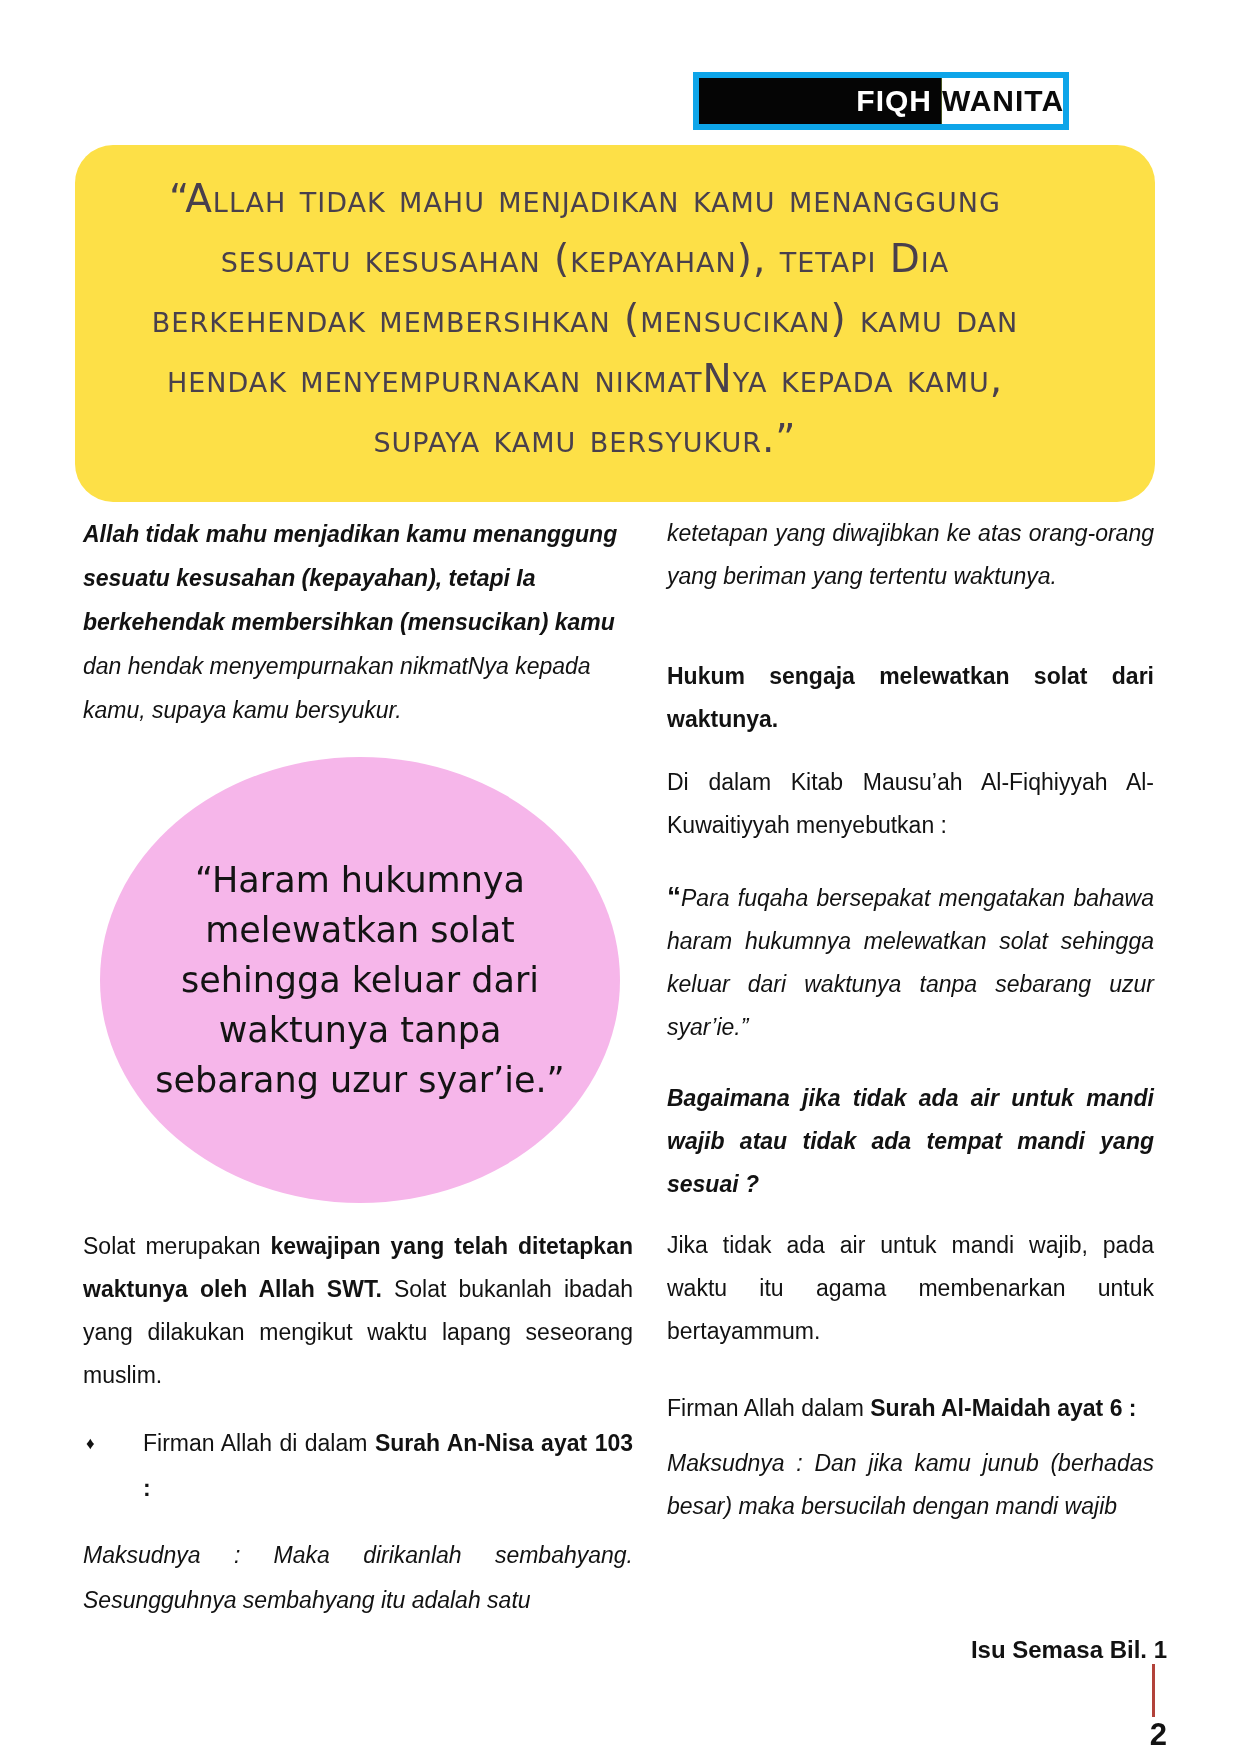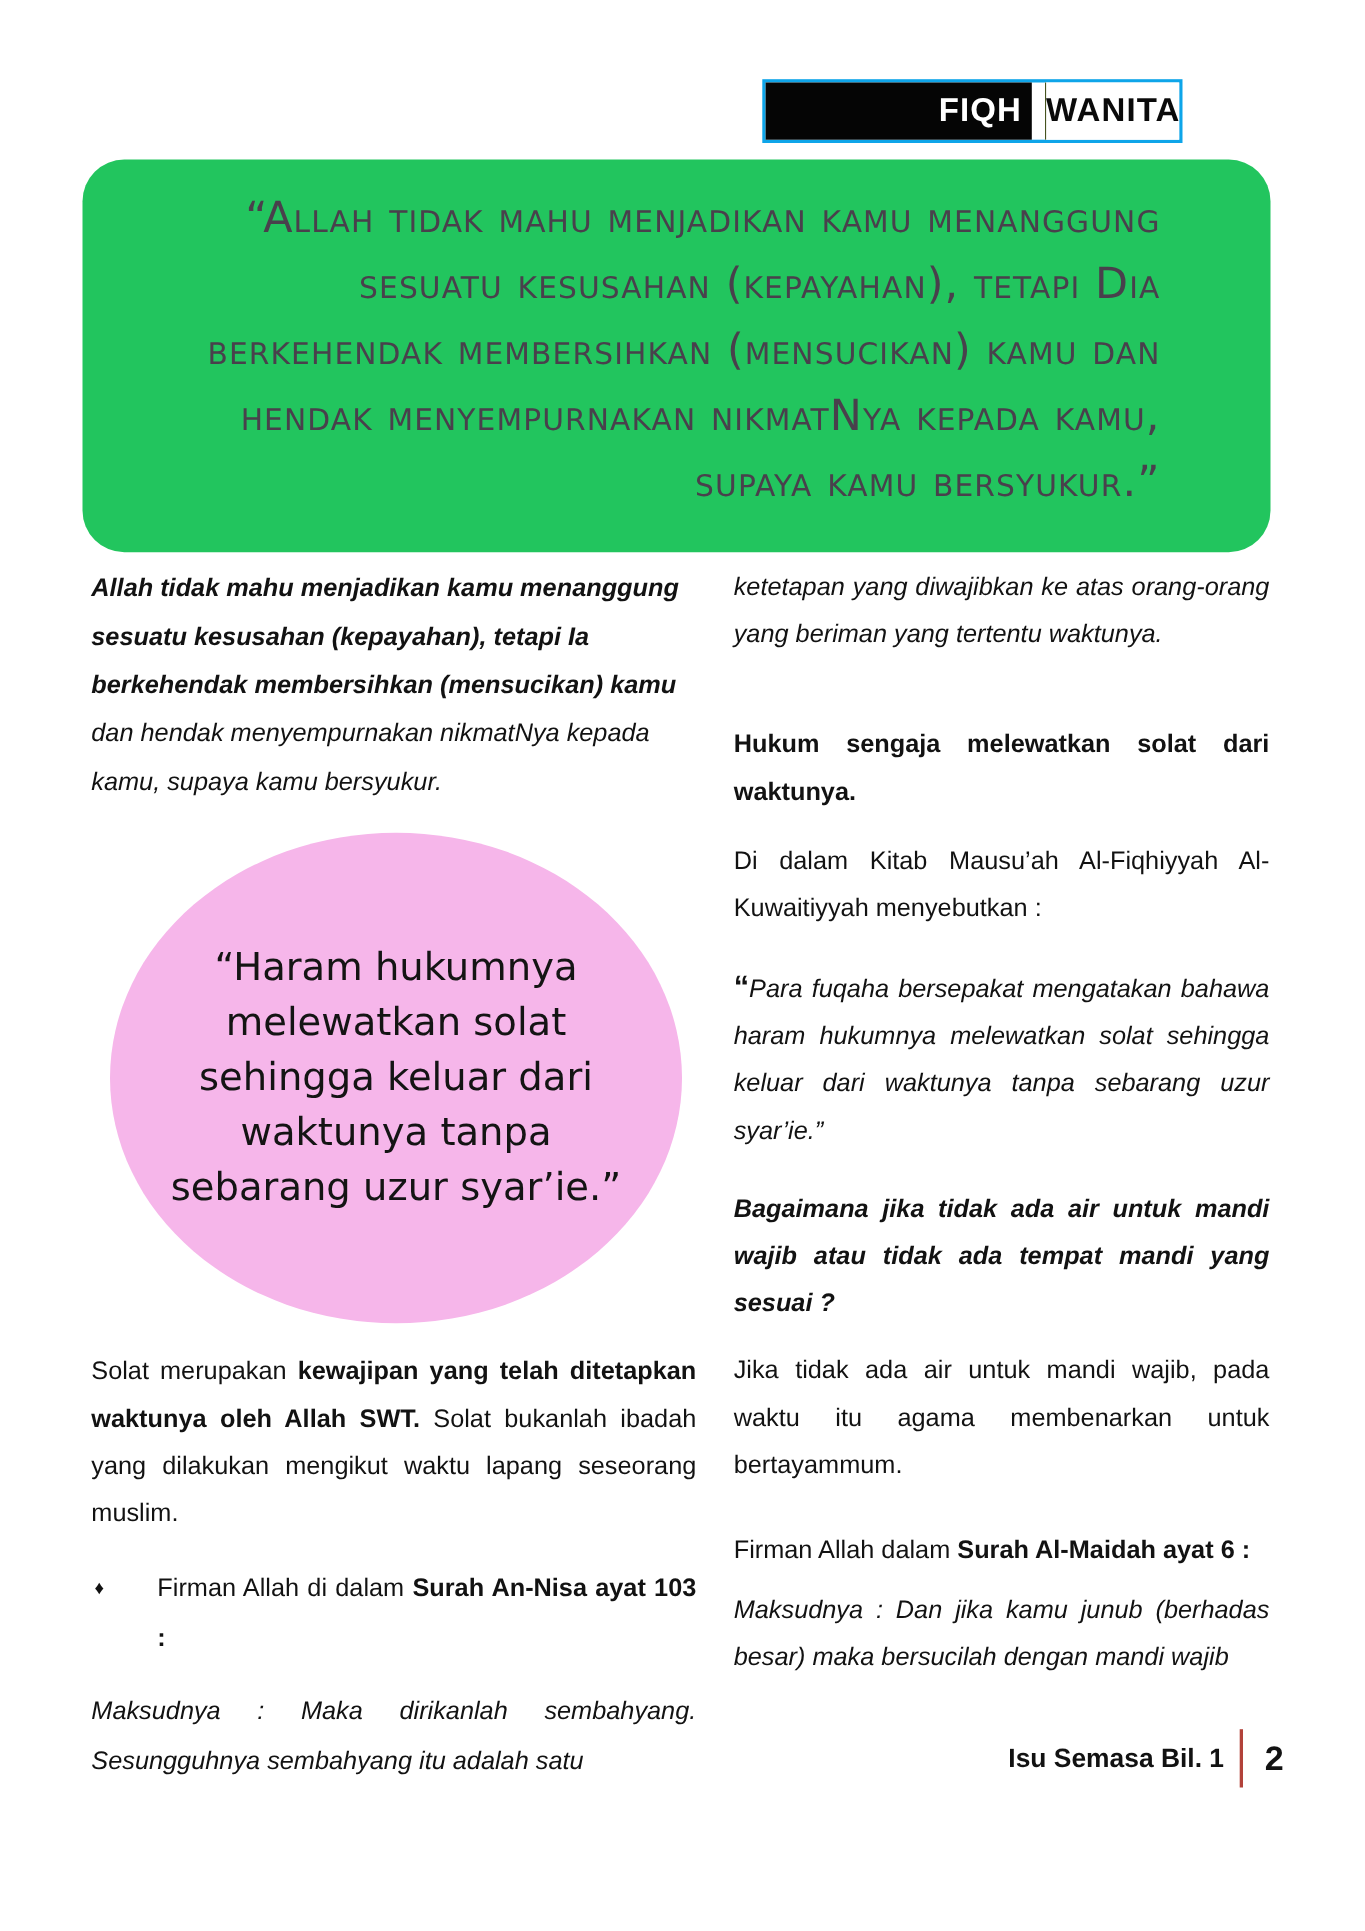--- a/index.html
+++ b/index.html
@@ -3,21 +3,21 @@
 <meta charset="utf-8">
 <style>
   html, body { margin:0; padding:0; background:#ffffff; }
   .page {
     position:relative; width:1241px; height:1755px;
     background:#ffffff; overflow:hidden;
     font-family:"Liberation Sans", sans-serif; color:#121212;
   }
 
   
-  .brand { position:absolute; left:693px; top:72px; height:58px; display:flex; border:3px solid #0ea5e9; box-sizing:border-box;gap:12px; }
+  .brand { position:absolute; left:693px; top:72px; height:58px; display:flex; border:6px solid #0ea5e9; box-sizing:border-box; }
   .brand-black { width:233px; background:#050505; color:#ffffff; display:flex; align-items:center; justify-content:flex-end; padding-right:9px; font-weight:bold; font-size:30px; letter-spacing:1px; }
   .brand-white { width:121px; background:#ffffff; color:#0a0a0a; display:flex; align-items:center; font-weight:bold; font-size:30px; letter-spacing:1px; border-left:1px solid #46531f; }
 
   
   .hero {
     position:absolute; left:75px; top:145px; width:1080px; height:357px;
     border-radius:38px; box-sizing:border-box;
     padding:24px 100px 18px 40px; text-align:center;
   }
   .hero p {
@@ -62,40 +62,40 @@
   .r-heading1 { margin-top:57px; }
   .r-para2    { margin-top:20px; }
   .r-quote    { margin-top:28px; }
   .r-heading2 { margin-top:28px;font-style:italic; }
   .r-para3    { margin-top:18px; }
   .r-firman   { margin-top:34px; }
   .r-maksud   { margin-top:12px; }
   .qlead { font-weight:bold; font-style:normal; font-size:28px; }
 
   
-  .footer { position:absolute; top:1572px; right:74px; display:flex; align-items:center; }
+  .footer { position:absolute; top:1636px; right:74px; display:flex; align-items:flex-end;flex-direction:column; }
   .footer-issue { font-weight:bold; font-size:24px; }
   .footer-divider { width:3px; height:53px; margin:0 12px 0 14px; }
   .footer-page { font-weight:bold; font-size:31px; padding-left:8px; }
 </style>
 </head>
 <body>
 
 <div class="page">
 
   <header class="brand">
     <div class="brand-black">
       <span>FIQH</span>
     </div>
     <div class="brand-white">
       <span>WANITA</span>
     </div>
   </header>
 
-  <section class="hero" style="background: #22c55e; text-align: right;">
+  <section class="hero" style="background: #fde047;">
     <p style="color: rgb(73, 64, 76);">“Allah tidak mahu menjadikan kamu menanggung sesuatu kesusahan (kepayahan), tetapi Dia berkehendak membersihkan (mensucikan) kamu dan hendak menyempurnakan nikmatNya kepada kamu, supaya kamu bersyukur.”</p>
   </section>
 
   <div class="columns">
 
     <div class="col-left">
 
       <p class="intro it">
         <span class="bd">Allah tidak mahu menjadikan kamu menanggung sesuatu kesusahan (kepayahan), tetapi Ia berkehendak membersihkan (mensucikan) kamu</span>
         <span>dan hendak menyempurnakan nikmatNya kepada kamu, supaya kamu bersyukur.</span>

